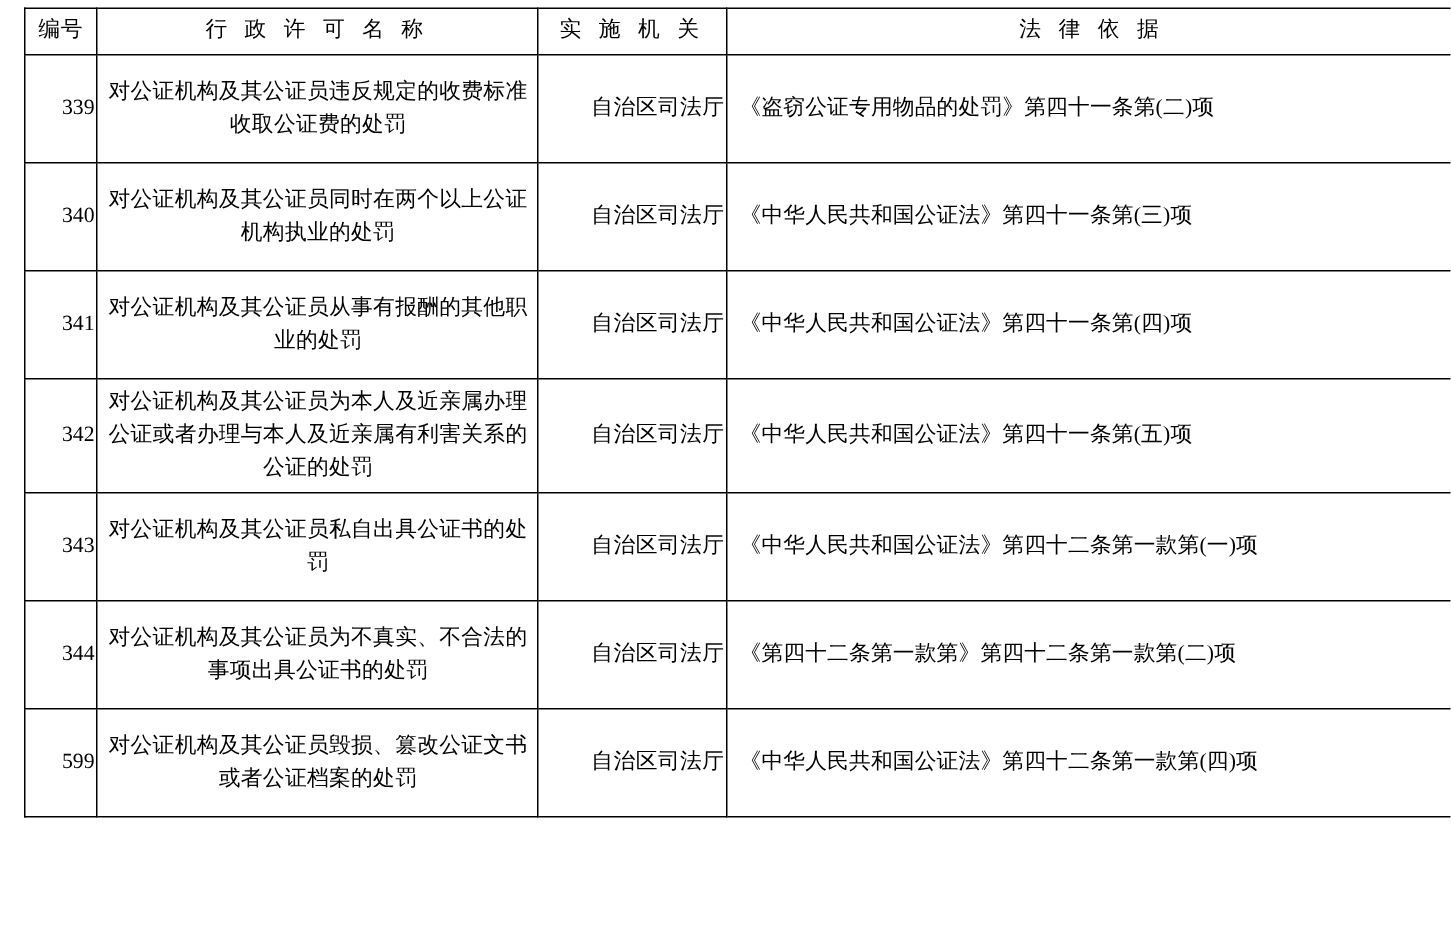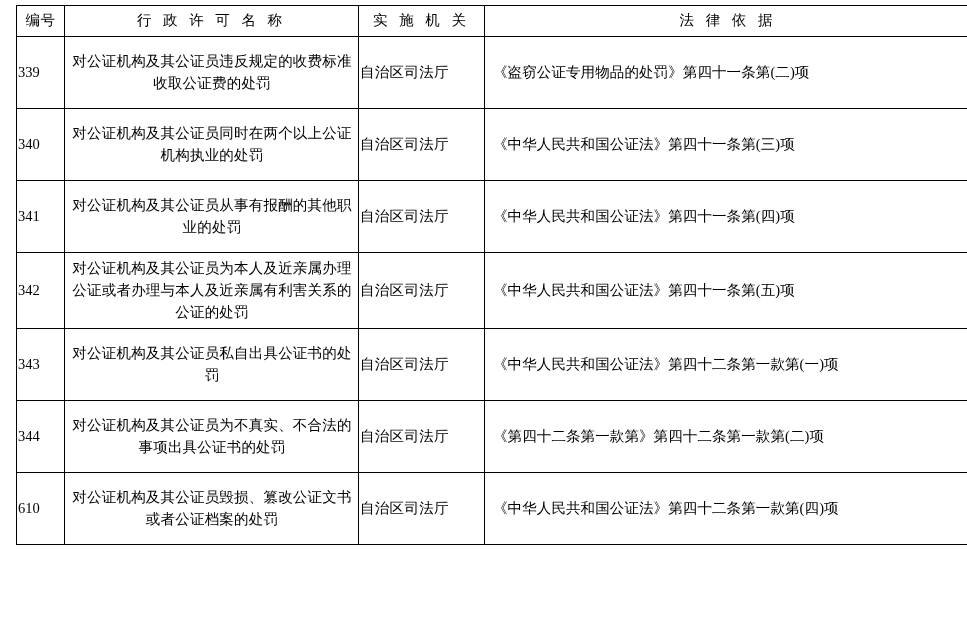--- a/index.html
+++ b/index.html
@@ -43,31 +43,31 @@
     font-weight: normal;
     text-align: center;
     letter-spacing: 0.5px;
     font-size: 15px;
     padding: 0 2px;
   }
   thead th.spaced {
     letter-spacing: 4px;
   }
   td.num {
-    text-align: left;
+    text-align: right;
     font-size: 14px;
     font-family: "Liberation Serif", "DejaVu Serif", serif;
   }
   td.name {
     padding: 5px 6px 5px 7px;
     text-align: center;
     letter-spacing: 0.2px;
   }
   td.org {
-    text-align: left;
+    text-align: right;
     letter-spacing: 0.3px;
     white-space: nowrap;
   }
   td.law {
     padding: 5px 6px 5px 8px;
     text-align: left;
     letter-spacing: 0.1px;
   }
   tbody tr { height: 72px; }
 </style>
@@ -121,20 +121,20 @@
         <td class="org">自治区司法厅</td>
         <td class="law">《中华人民共和国公证法》第四十二条第一款第(一)项</td>
       </tr>
       <tr>
         <td class="num">344</td>
         <td class="name">对公证机构及其公证员为不真实、不合法的事项出具公证书的处罚</td>
         <td class="org">自治区司法厅</td>
         <td class="law">《第四十二条第一款第》第四十二条第一款第(二)项</td>
       </tr>
       <tr>
-        <td class="num">610</td>
+        <td class="num">599</td>
         <td class="name">对公证机构及其公证员毁损、篡改公证文书或者公证档案的处罚</td>
         <td class="org">自治区司法厅</td>
         <td class="law">《中华人民共和国公证法》第四十二条第一款第(四)项</td>
       </tr>
     </tbody>
   </table>
 </div>
 
 </body></html>

